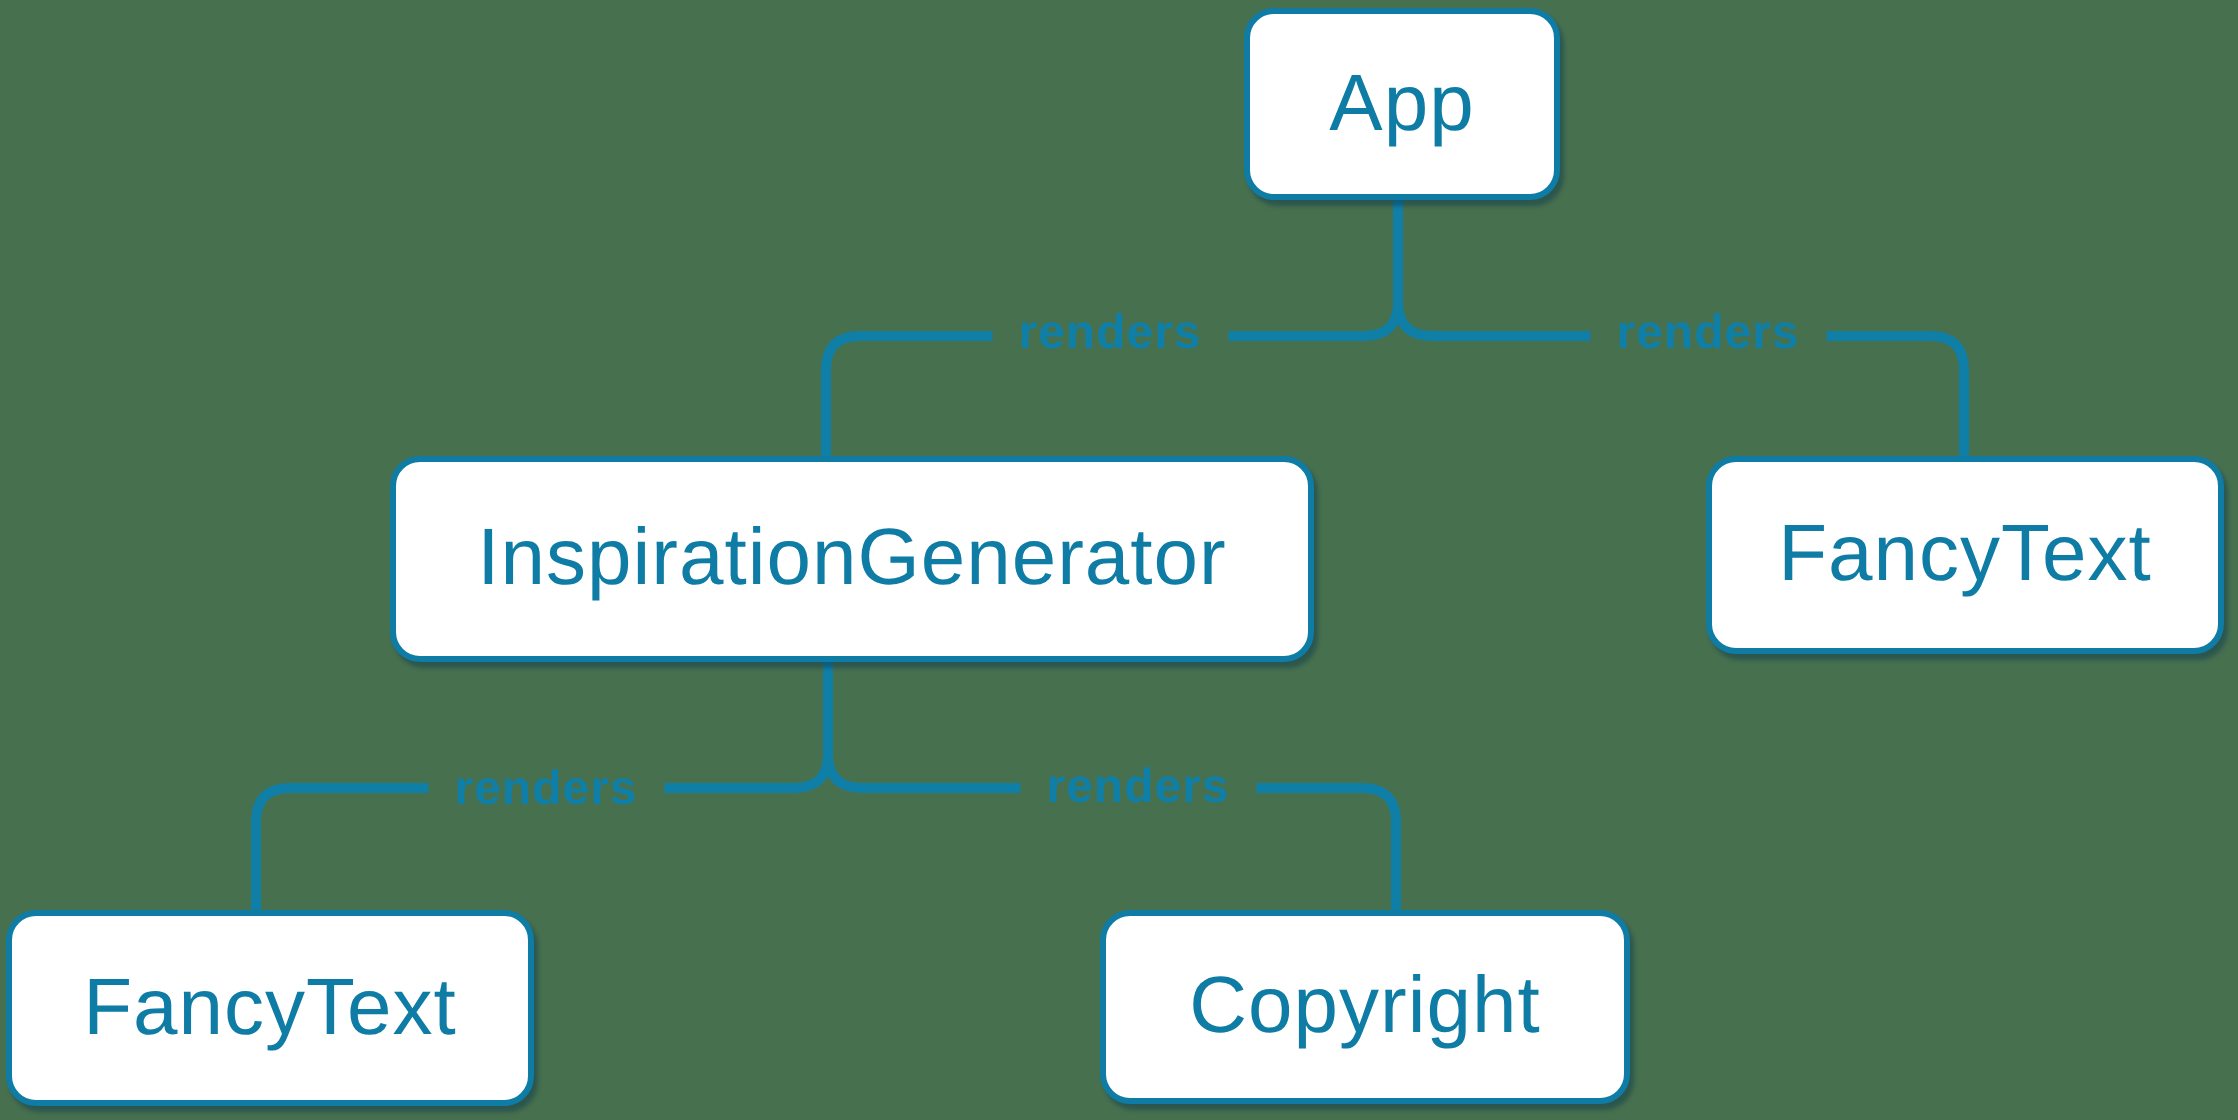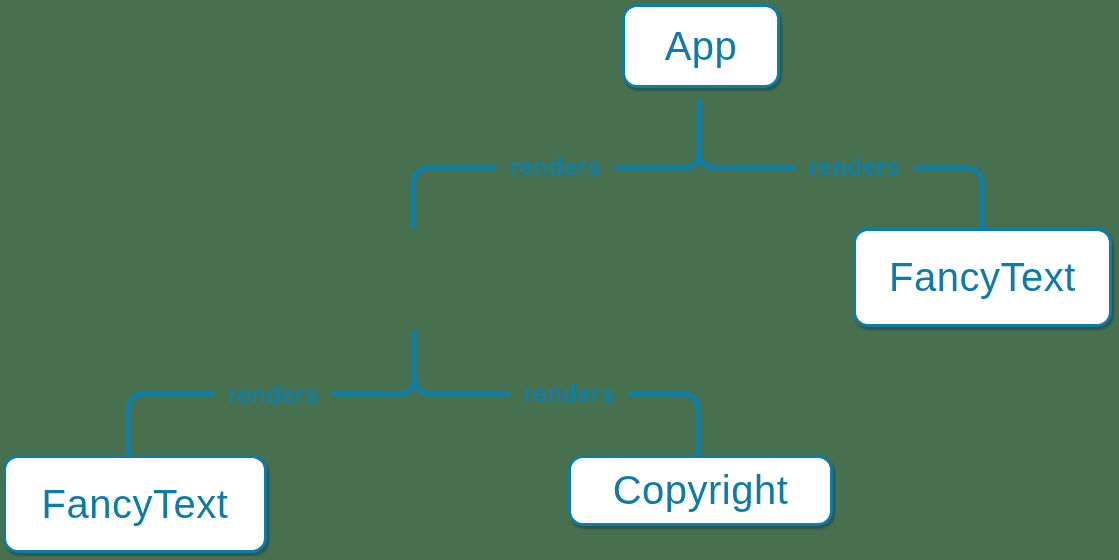--- a/index.html
+++ b/index.html
@@ -31,25 +31,25 @@
     border:3px solid var(--accent);
     border-radius:15px;
     box-shadow:2px 3px 2px var(--shadow);
     color:var(--accent);
     font-size:40px;
     font-weight:500;
     letter-spacing:0.5px;
     box-sizing:border-box;
     white-space:nowrap;
   }
-  .node-app{left:622px;top:4px;width:158px;height:84px;}
+  .node-app{left:622px;top:4px;width:158px;height:96px;}
   .node-inspiration-generator{left:195px;top:228px;width:462px;height:103px;}
   .node-fancy-text-right{left:853px;top:228px;width:259px;height:99px;}
   .node-fancy-text-left{left:3px;top:455px;width:264px;height:98px;}
-  .node-copyright{left:568px;top:455px;width:265px;height:71px;}
+  .node-copyright{left:550px;top:455px;width:265px;height:97px;}
   .edge-label{
     position:absolute;
     transform:translate(-50%,-50%);
     background:var(--bg);
     color:var(--line);
     font-size:24px;
     font-weight:700;
     letter-spacing:0.5px;
     padding:2px 13px;
     white-space:nowrap;
@@ -74,17 +74,18 @@
 
     <path d="M414 377 Q414 394 431 394 L681 394 Q698 394 698 411 L698 454"></path>
   </svg>
 
   <div class="edge-label edge-label-1">renders</div>
   <div class="edge-label edge-label-2">renders</div>
   <div class="edge-label edge-label-3">renders</div>
   <div class="edge-label edge-label-4">renders</div>
 
   <div class="node node-app">App</div>
+  <div class="node node-inspiration-generator">InspirationGenerator</div>
   <div class="node node-fancy-text-right">FancyText</div>
   <div class="node node-fancy-text-left">FancyText</div>
   <div class="node node-copyright">Copyright</div>
 
 </div>
 
 </body></html>

